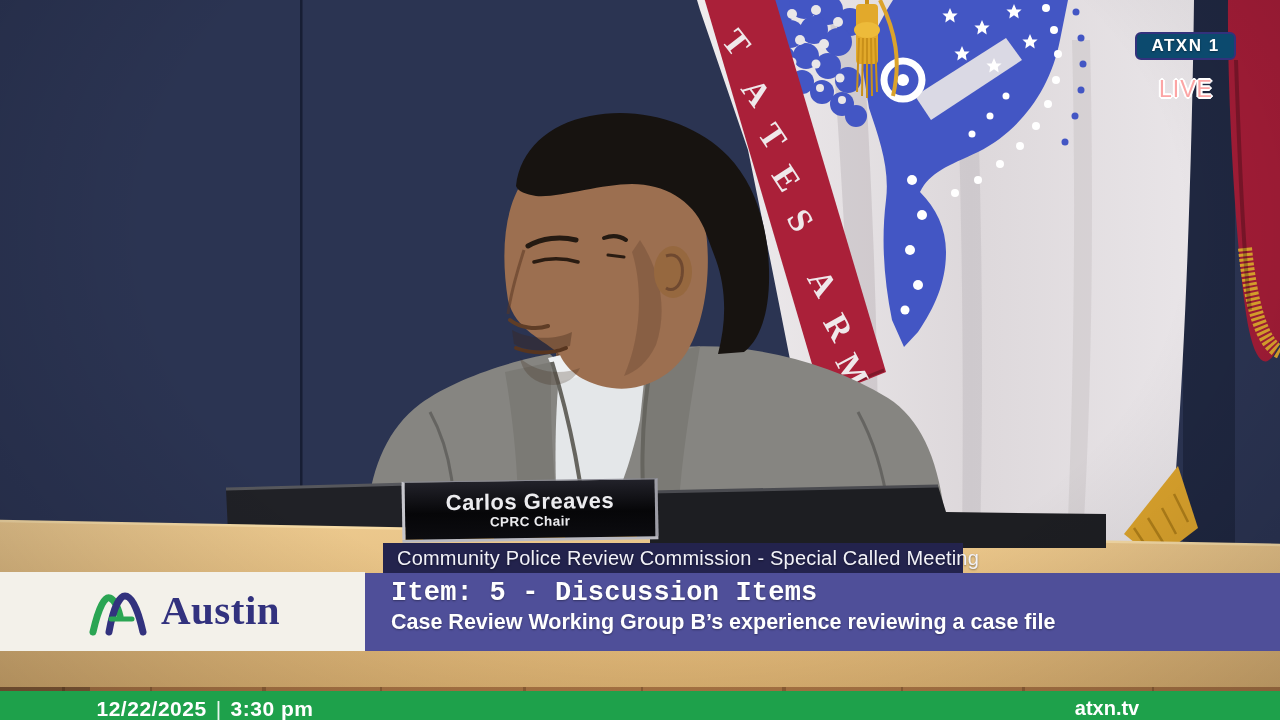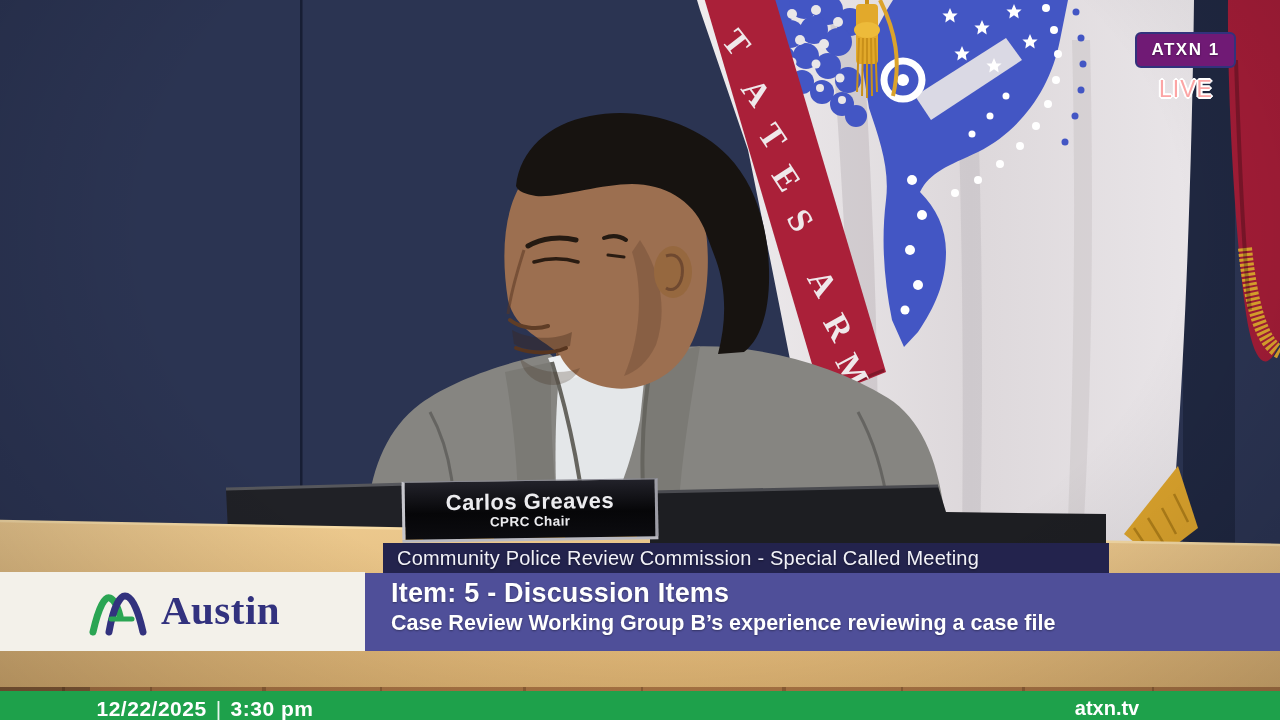--- a/index.html
+++ b/index.html
@@ -4,48 +4,48 @@
 <style>
   html,body{margin:0;padding:0;background:#000;}
   .stage{position:relative;width:1280px;height:720px;overflow:hidden;background:#2b3452;
          font-family:"Liberation Sans",sans-serif;}
   .stage *{box-sizing:border-box;}
   svg.scene{position:absolute;left:0;top:0;z-index:1;}
   .vignette{position:absolute;inset:0;z-index:2;pointer-events:none;
             background:radial-gradient(ellipse at 52% 32%, rgba(0,0,0,0) 55%, rgba(0,0,12,.22) 100%);}
 
   
-  .atxn-badge{position:absolute;left:1135px;top:32px;width:101px;height:36px;z-index:5;
-      background:#701a75;border:2px solid #32327c;border-radius:6px;color:#fff;
+  .atxn-badge{position:absolute;left:1135px;top:32px;width:101px;height:28px;z-index:5;
+      background:#0c4a6e;border:2px solid #32327c;border-radius:6px;color:#fff;
       display:flex;align-items:center;justify-content:center;
       font-size:17px;font-weight:bold;letter-spacing:1.5px;text-shadow:0 1px 2px rgba(0,0,0,.4);}
   .live{position:absolute;left:1150px;top:74px;width:72px;height:30px;z-index:5;
       display:flex;align-items:center;justify-content:center;
       font-size:23px;font-weight:normal;letter-spacing:1px;color:#fca5a5;
       text-shadow:-2px 0 0 #fff,2px 0 0 #fff,0 -2px 0 #fff,0 2px 0 #fff,
                   -1px -1px 0 #fff,1px -1px 0 #fff,-1px 1px 0 #fff,1px 1px 0 #fff;}
 
   
   .nameplate{position:absolute;left:402px;top:480px;width:256px;height:58px;z-index:3;
       transform:rotate(-.8deg);
       background:linear-gradient(#22222a,#060608 55%,#0c0c10);
       border-left:3px solid #c6c6cc;border-right:3px solid #9d9da6;border-top:1px solid #8b8b94;
       box-shadow:0 3px 0 #b9b9c0;
       display:flex;flex-direction:column;align-items:center;justify-content:center;color:#ececef;}
   .nameplate .np-name{font-size:22px;font-weight:bold;letter-spacing:.5px;line-height:24px;}
   .nameplate .np-title{font-size:13.5px;font-weight:bold;letter-spacing:.4px;line-height:16px;}
 
   
-  .meeting-bar{position:absolute;left:383px;top:543px;width:726px;height:30px;z-index:4;
+  .meeting-bar{position:absolute;left:383px;top:543px;width:580px;height:30px;z-index:4;
       background:#23234d;color:#f2f2f8;font-size:20px;letter-spacing:.2px;
       line-height:30px;padding-left:14px;white-space:nowrap;text-shadow:0 1px 2px rgba(0,0,0,.4);}
   .item-bar{position:absolute;left:365px;top:573px;width:915px;height:78px;z-index:4;
       background:#4f4f99;color:#fff;}
   .item-title{margin:5px 0 0 26px;font-size:27px;font-weight:bold;letter-spacing:.2px;
-      text-shadow:0 1px 2px rgba(0,0,0,.35);white-space:nowrap;}
+      text-shadow:0 1px 2px rgba(0,0,0,.35);white-space:nowrap;font-family:Liberation Mono, monospace;}
   .item-sub{margin:2px 12px 0 26px;font-size:21.5px;font-weight:bold;
       text-shadow:0 1px 2px rgba(0,0,0,.35);white-space:nowrap;}
   .austin-card{position:absolute;left:0;top:572px;width:365px;height:79px;z-index:4;
       background:#f3f1ea;display:flex;align-items:center;justify-content:center;gap:12px;}
   .austin-word{font-family:"Liberation Serif",serif;font-weight:bold;font-size:41px;
       color:#32327e;letter-spacing:.5px;margin-top:-4px;}
   .green-bar{position:absolute;left:0;top:651px;width:1280px;height:35px;z-index:4;
       background:#1ea14b;color:#fff;margin-top:40px;}
   .ticker-date{position:absolute;left:40px;top:0;width:330px;height:35px;
       display:flex;align-items:center;justify-content:center;gap:9px;

